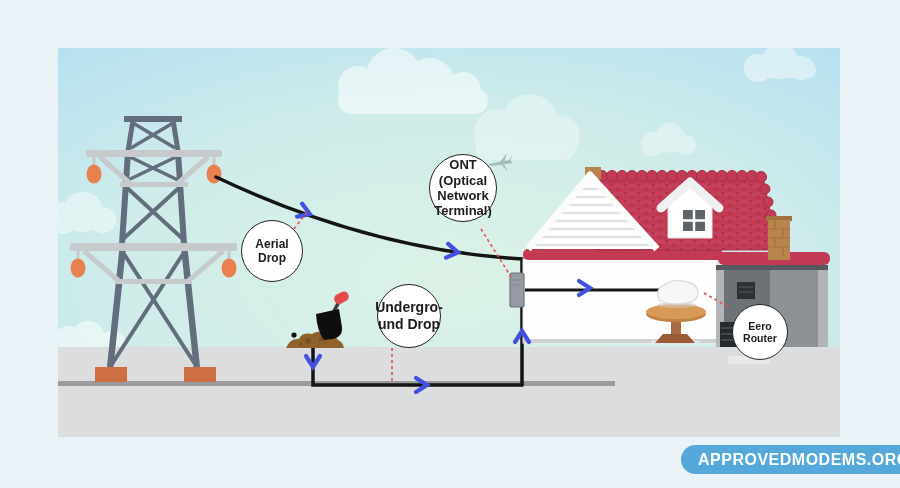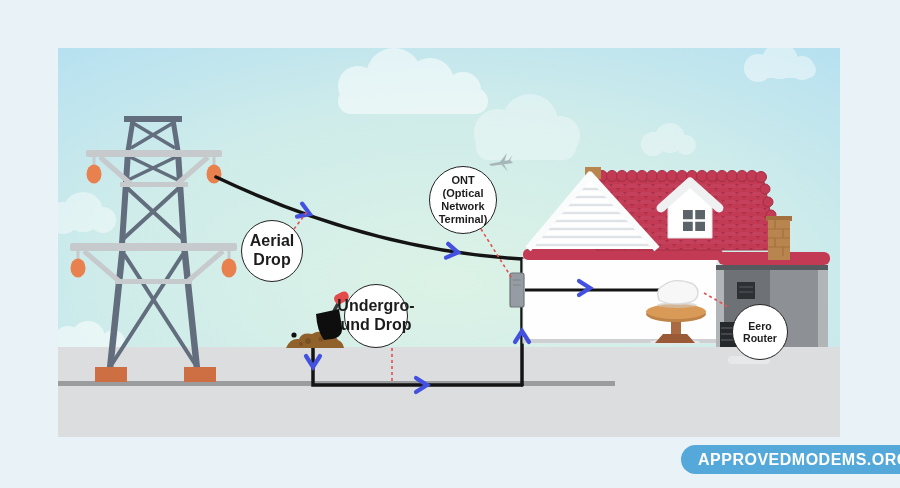--- a/index.html
+++ b/index.html
@@ -9,23 +9,23 @@
     font-family:"Liberation Sans", sans-serif;
   }
   .stage{position:absolute;left:0;top:0;width:900px;height:488px;}
   .scene-svg{position:absolute;left:58px;top:48px;width:782px;height:389px;}
   .label-circle{
     position:absolute;display:flex;align-items:center;justify-content:center;
     background:#ffffff;border:1.6px solid #222222;border-radius:50%;
     color:#1c1c1c;font-weight:600;text-align:center;line-height:1.18;
     white-space:pre-line;box-sizing:border-box;z-index:5;
   }
-  .label-aerial{left:241px;top:220px;width:62px;height:62px;font-size:16px;}
-  .label-underground{left:344px;top:284px;width:64px;height:64px;font-size:16px;}
-  .label-ont{left:429px;top:166px;width:68px;height:68px;font-size:11px;}
+  .label-aerial{left:241px;top:220px;width:62px;height:62px;font-size:12px;}
+  .label-underground{left:377px;top:284px;width:64px;height:64px;font-size:14px;}
+  .label-ont{left:429px;top:154px;width:68px;height:68px;font-size:13px;}
   .label-eero{left:732px;top:304px;width:56px;height:56px;font-size:10.5px;}
   .watermark{
     position:absolute;left:681px;top:445px;height:29px;width:240px;
     background:#54a9da;border-radius:15px;display:flex;align-items:center;
     padding-left:17px;box-sizing:border-box;z-index:6;
     color:#ffffff;font-weight:bold;font-size:16px;letter-spacing:0.5px;
   }
 </style>
 </head>
 <body>

